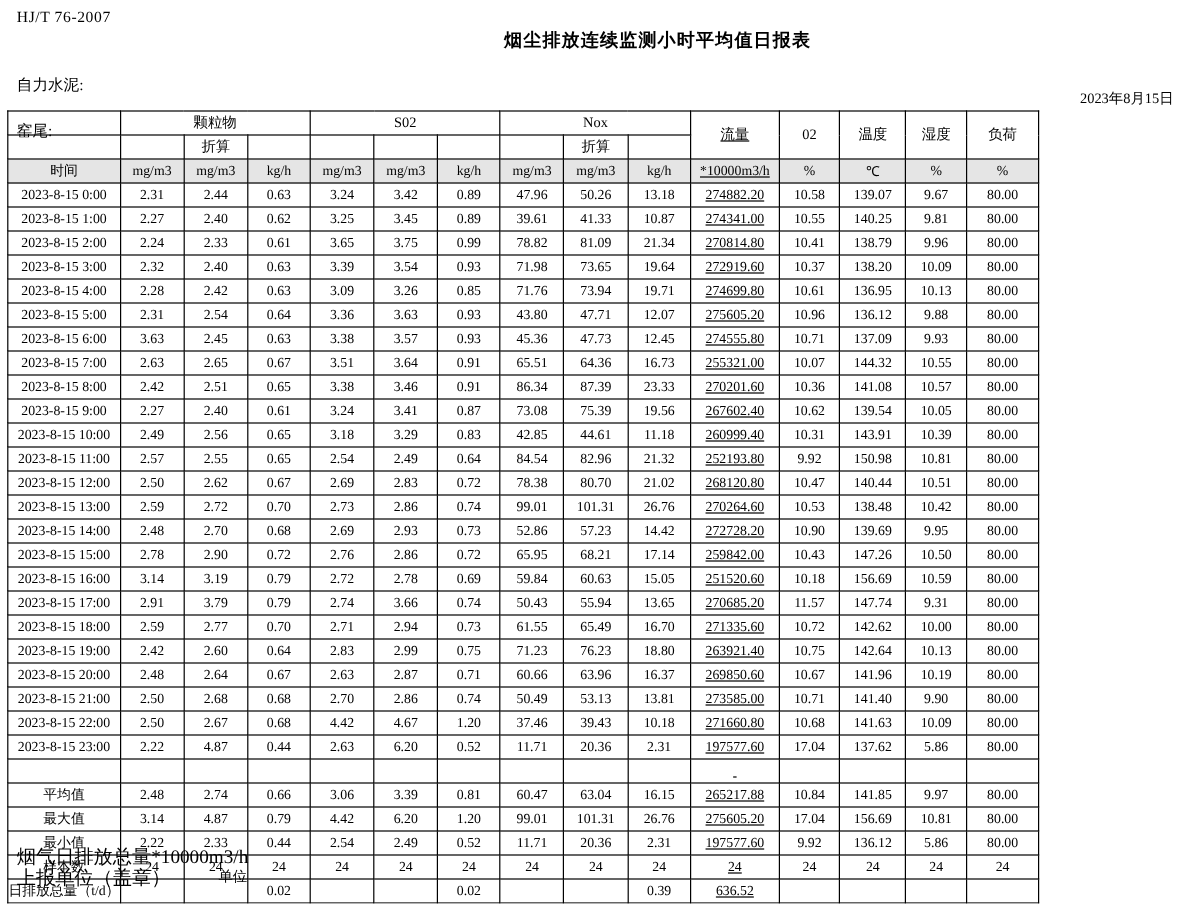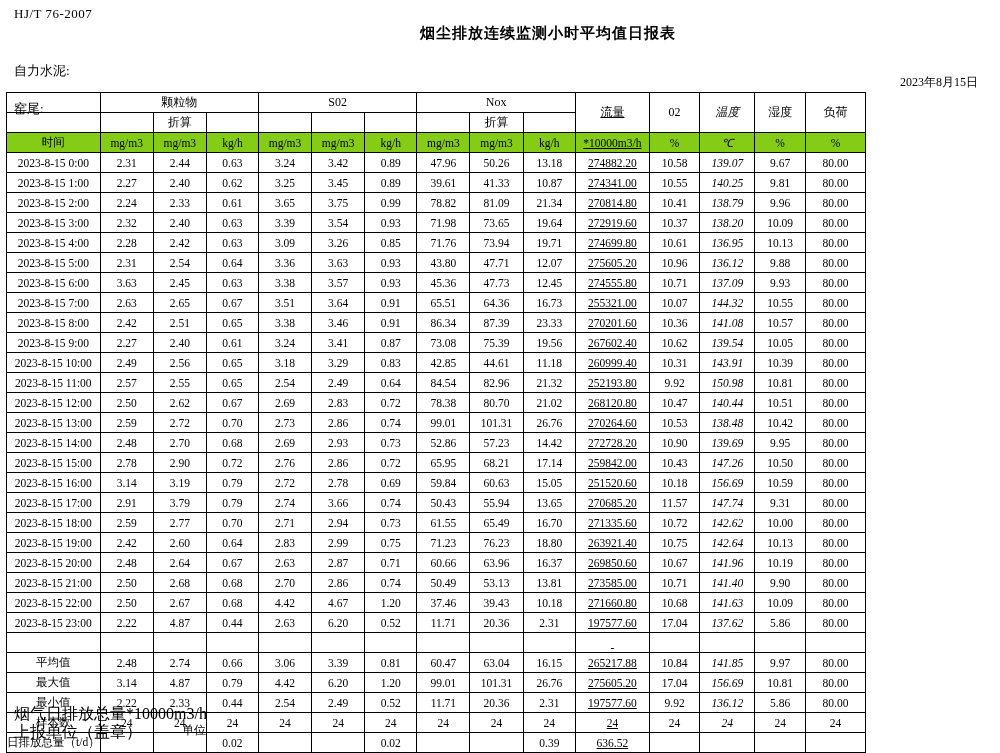--- a/index.html
+++ b/index.html
@@ -74,32 +74,32 @@
     padding: 0;
     height: 19px;
     font-weight: normal;
   }
   .grp-head td {
     height: 22px;
     font-size: 12px;
   }
   .sub-head td {
     height: 20px;
-    background: #84cc16;
+    background: #e5e5e5;
     font-size: 11.5px;
   }
   .zhesuan-cell {
     height: 20px;
     font-size: 12px;
   }
   .time-col { width: 88px; }
   .num-col  { width: 54px; }
   .flow-col { width: 74px; text-decoration: underline; }
   .o2-col   { width: 52px; }
-  .temp-col { width: 56px; font-style: italic; }
+  .temp-col { width: 56px; }
   .hum-col  { width: 52px; }
   .load-col { width: 62px; }
   td.noborder-b { border-bottom: none; }
   td.noborder-t { border-top: none; }
   .blank-row td { height: 19px; }
   .stats td { height: 20px; }
   .footer-note {
     position: absolute;
     left: 14px;
     font-size: 16px;

